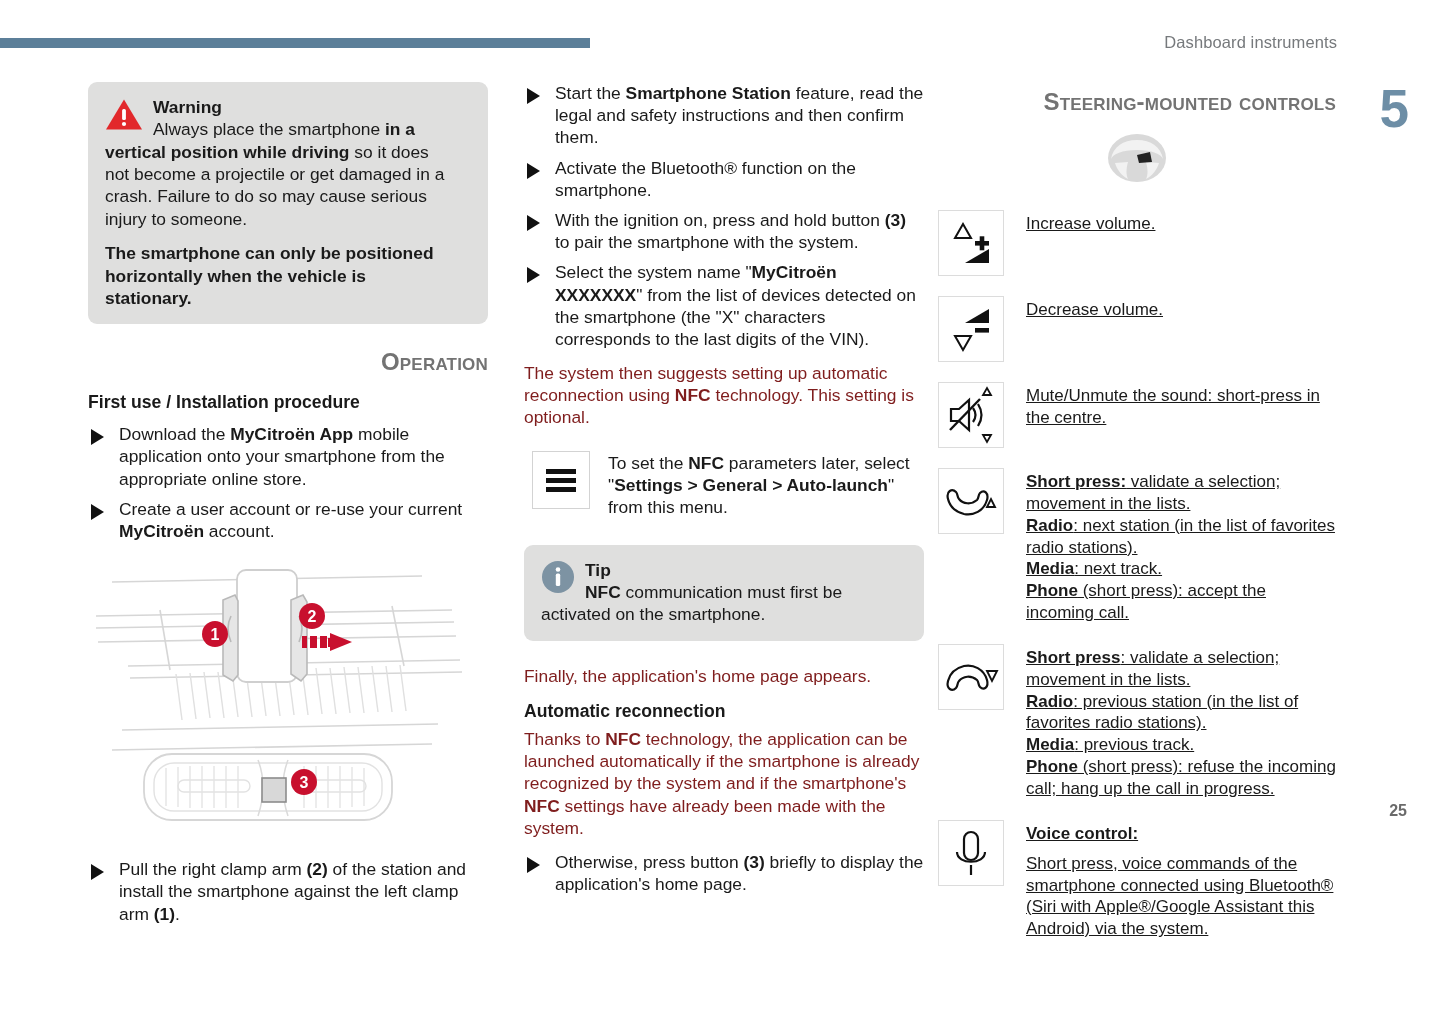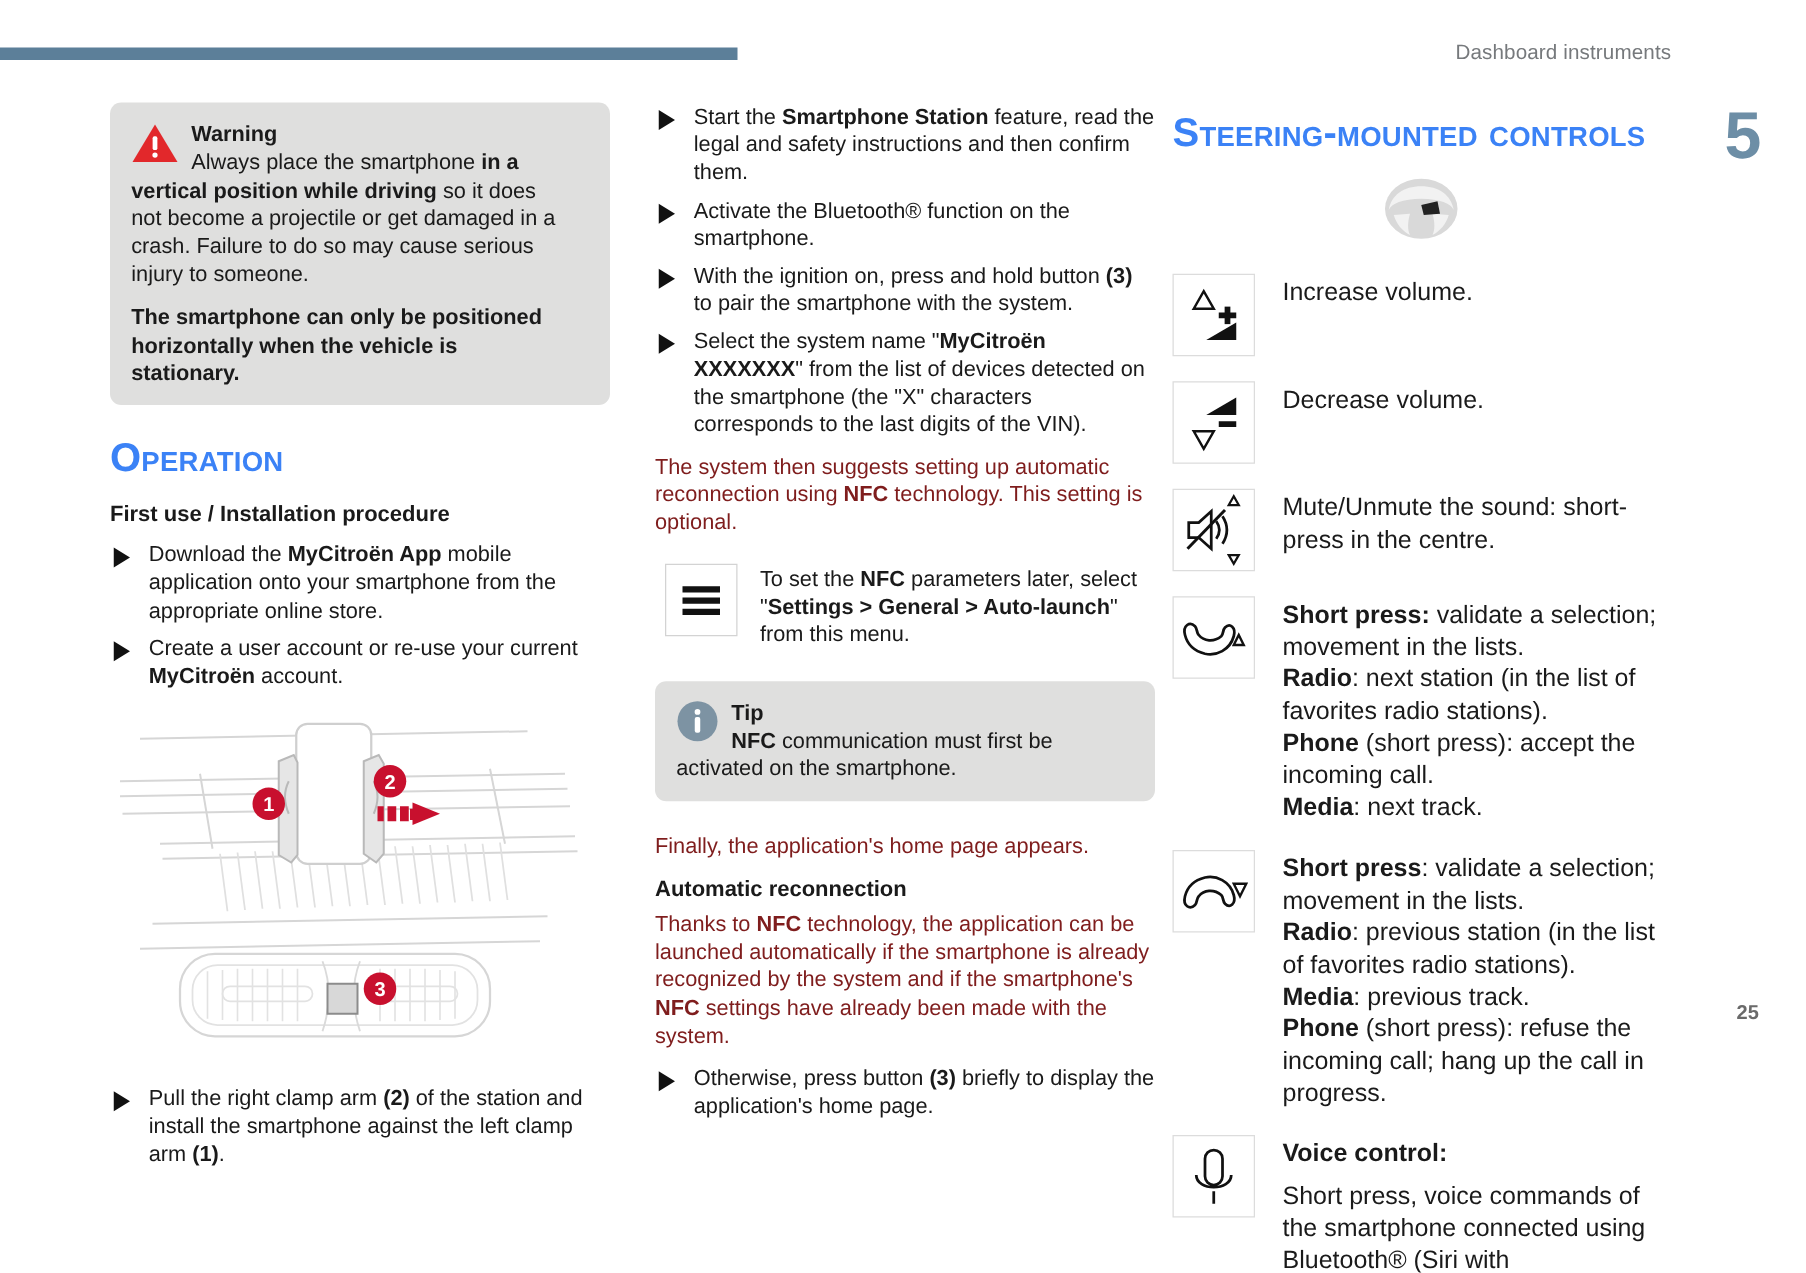--- a/index.html
+++ b/index.html
@@ -91,25 +91,26 @@
   .info-icon {
     float: left;
     width: 34px;
     height: 34px;
     margin: 1px 10px 0 0;
   }
   .info-icon svg { display: block; }
 
   
   .h-section {
-    font-size: 32px;
+    font-size: 24px;
     font-weight: bold;
     letter-spacing: .2px;
     margin: 6px 0 16px 0;
-    color: #3b82f6;
+    color: #737373;
+    text-align: right;
   }
   .h-sub {
     font-size: 17.6px;
     font-weight: bold;
     margin: 0 0 10px 0;
   }
   .h-sub2 {
     font-size: 17.6px;
     font-weight: bold;
     margin: 14px 0 6px 0;
@@ -179,24 +180,25 @@
   .ctrl-icon {
     flex: 0 0 auto;
     width: 66px;
     height: 66px;
     border: 1px solid #dcdcdc;
     background: #fff;
     box-sizing: border-box;
   }
   .ctrl-icon svg { display: block; }
   .ctrl-text {
-    font-size: 20px;
+    font-size: 17px;
     line-height: 1.285;
     padding-top: 3px;
     flex: 1 1 auto;
+    text-decoration: underline;
   }
   .ctrl-text .ln { display: block; }
 
   .wheel-icon {
     width: 62px;
     height: 52px;
     margin: 6px auto 26px auto;
   }
   .wheel-icon svg { display: block; }
 
@@ -447,22 +449,22 @@
     <div class="ctrl-row">
       <div class="ctrl-icon">
         <svg width="64" height="64" viewBox="0 0 64 64">
           <path d="M9 30 C7 22 13 19 17 23 C19 25 18 28 20 30 C24 35 32 36 38 31 C40 29 39 26 41 24 C45 20 50 24 48 31 C45 42 34 47 25 45 C17 43 11 38 9 30 Z" fill="none" stroke="#111" stroke-width="2.2"></path>
           <path d="M48 38 L56 38 L52 30 Z" fill="none" stroke="#111" stroke-width="1.9"></path>
         </svg>
       </div>
       <div class="ctrl-text">
         <span class="ln"><b>Short press:</b><span> validate a selection; movement in the lists.</span></span>
         <span class="ln"><b>Radio</b><span>: next station (in the list of favorites radio stations).</span></span>
+        <span class="ln"><b>Media</b><span>: next track.</span></span>
         <span class="ln"><b>Phone</b><span> (short press): accept the incoming call.</span></span>
-        <span class="ln"><b>Media</b><span>: next track.</span></span>
       </div>
     </div>
 
     <div class="ctrl-row">
       <div class="ctrl-icon">
         <svg width="64" height="64" viewBox="0 0 64 64">
           <path d="M9 36 C7 44 13 47 17 43 C19 41 18 38 20 36 C24 31 32 30 38 35 C40 37 39 40 41 42 C45 46 50 42 48 35 C45 24 34 19 25 21 C17 23 11 28 9 36 Z" fill="none" stroke="#111" stroke-width="2.2"></path>
           <path d="M48 26 L58 26 L53 36 Z" fill="none" stroke="#111" stroke-width="1.9"></path>
         </svg>
       </div>

